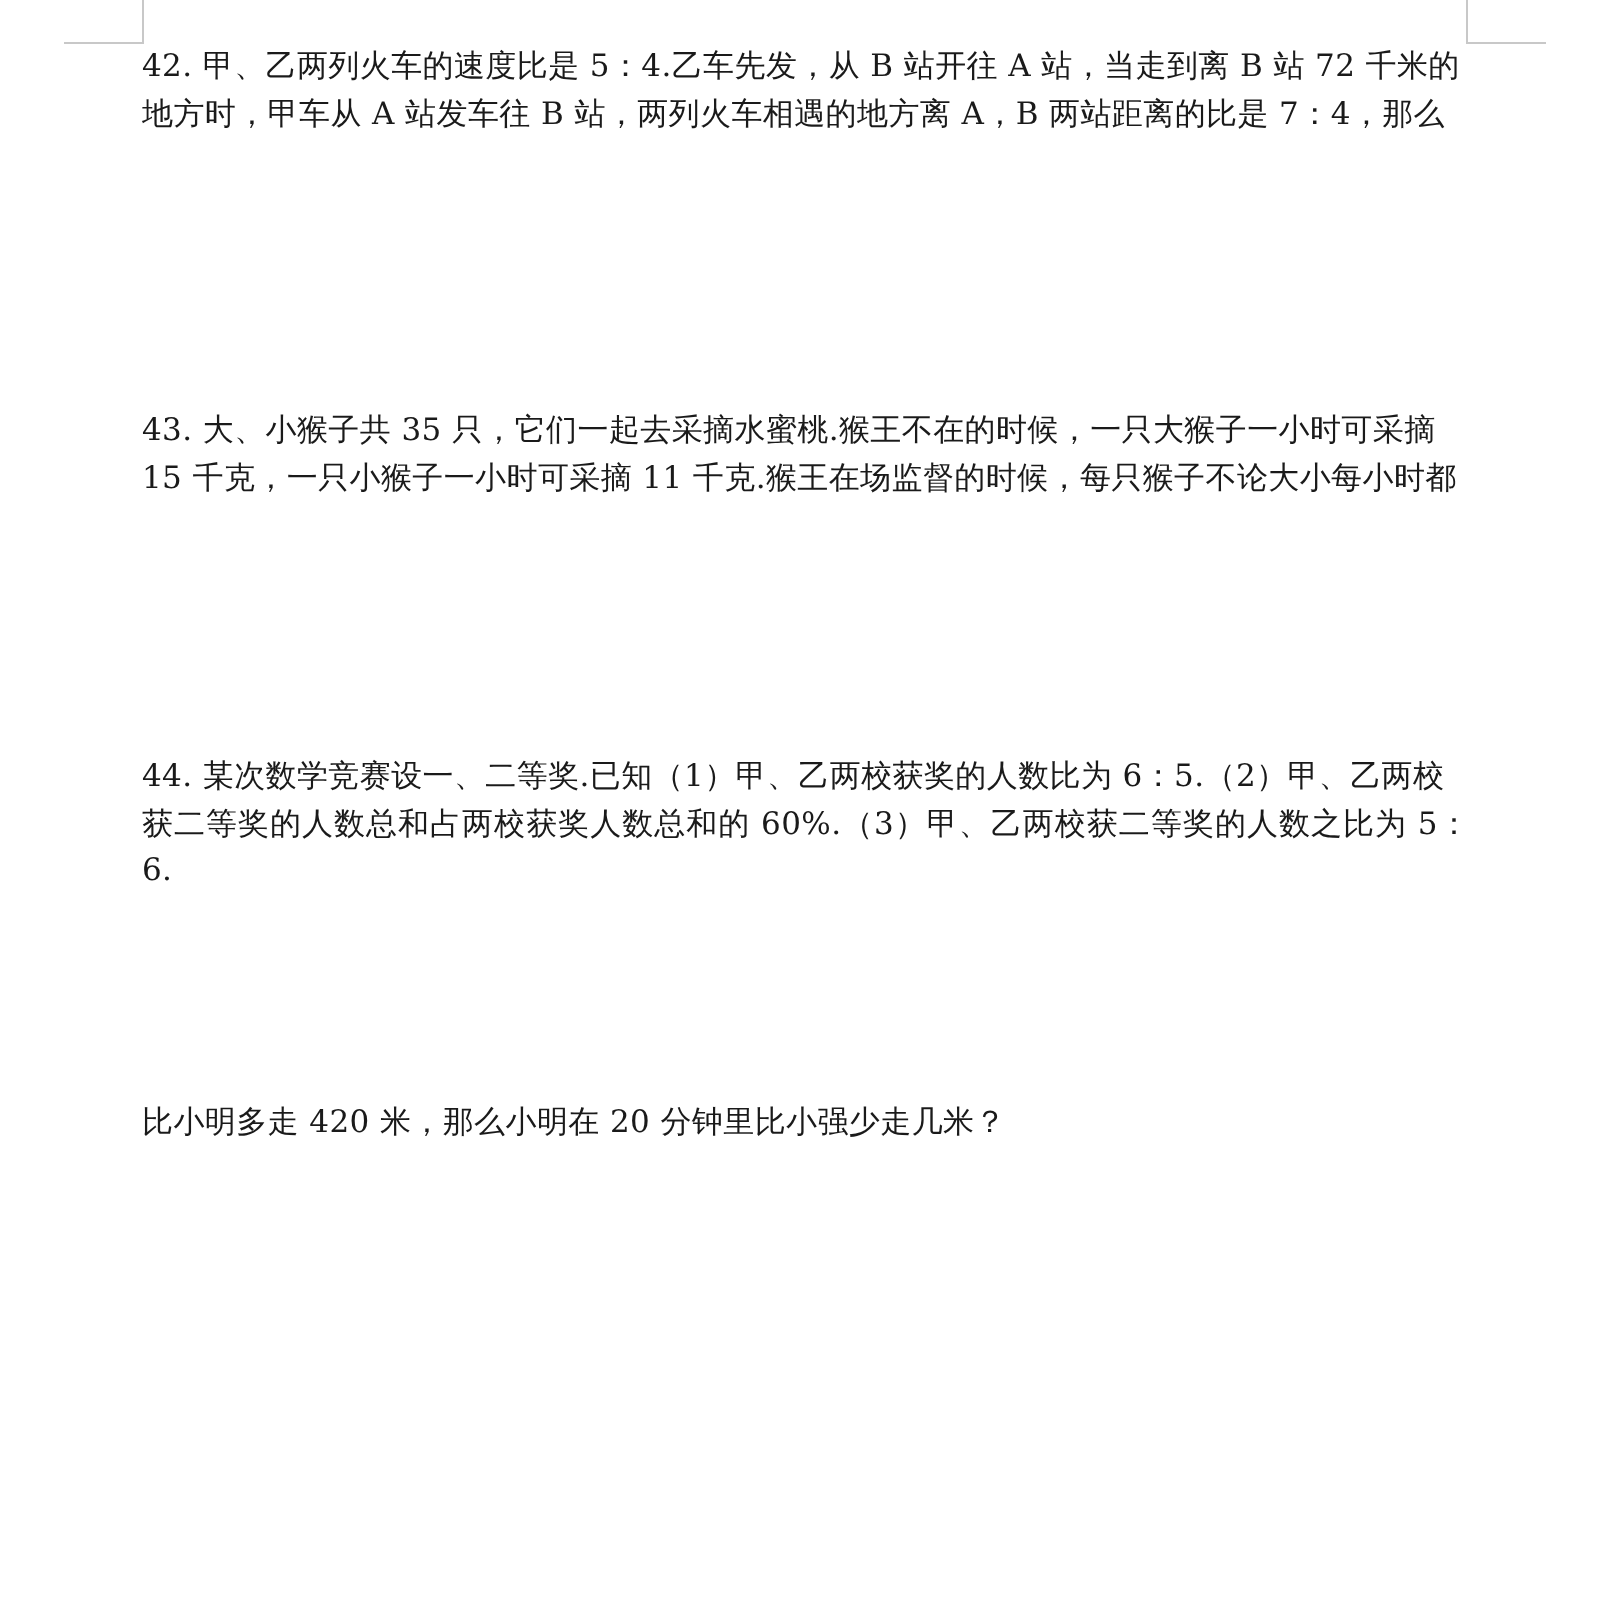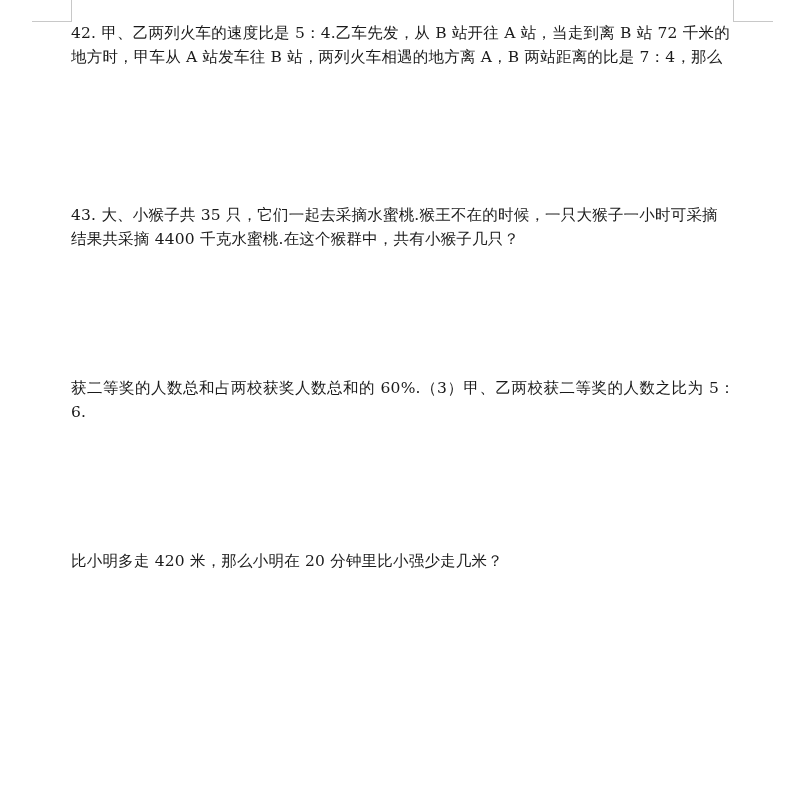--- a/index.html
+++ b/index.html
@@ -23,24 +23,25 @@
 <div class="corner" style="left:733px; top:0; width:1px; height:22px;"></div>
 <div class="corner" style="left:733px; top:21px; width:40px; height:1px;"></div>
 
 <div class="q" style="top:22px;">
   <p>42. 甲、乙两列火车的速度比是 5：4.乙车先发，从 B 站开往 A 站，当走到离 B 站 72 千米的</p>
   <p>地方时，甲车从 A 站发车往 B 站，两列火车相遇的地方离 A，B 两站距离的比是 7：4，那么</p>
 </div>
 
 <div class="q" style="top:188px;margin-top:16px;">
   <p>43. 大、小猴子共 35 只，它们一起去采摘水蜜桃.猴王不在的时候，一只大猴子一小时可采摘</p>
-  <p>结果共采摘 4400 千克水蜜桃.在这个猴群中，共有小猴子几只？</p>
+  <p>15 千克，一只小猴子一小时可采摘 11 千克.猴王在场监督的时候，每只猴子不论大小每小时都</p>
 </div>
 
 <div class="q" style="top:377px;">
+  <p>44. 某次数学竞赛设一、二等奖.已知（1）甲、乙两校获奖的人数比为 6：5.（2）甲、乙两校</p>
   <p>获二等奖的人数总和占两校获奖人数总和的 60%.（3）甲、乙两校获二等奖的人数之比为 5：6.</p>
 </div>
 
 <div class="q" style="top:550px;">
   <p>比小明多走 420 米，那么小明在 20 分钟里比小强少走几米？</p>
 </div>
 
 <div class="q" style="top:696px;">
 </div>
 

